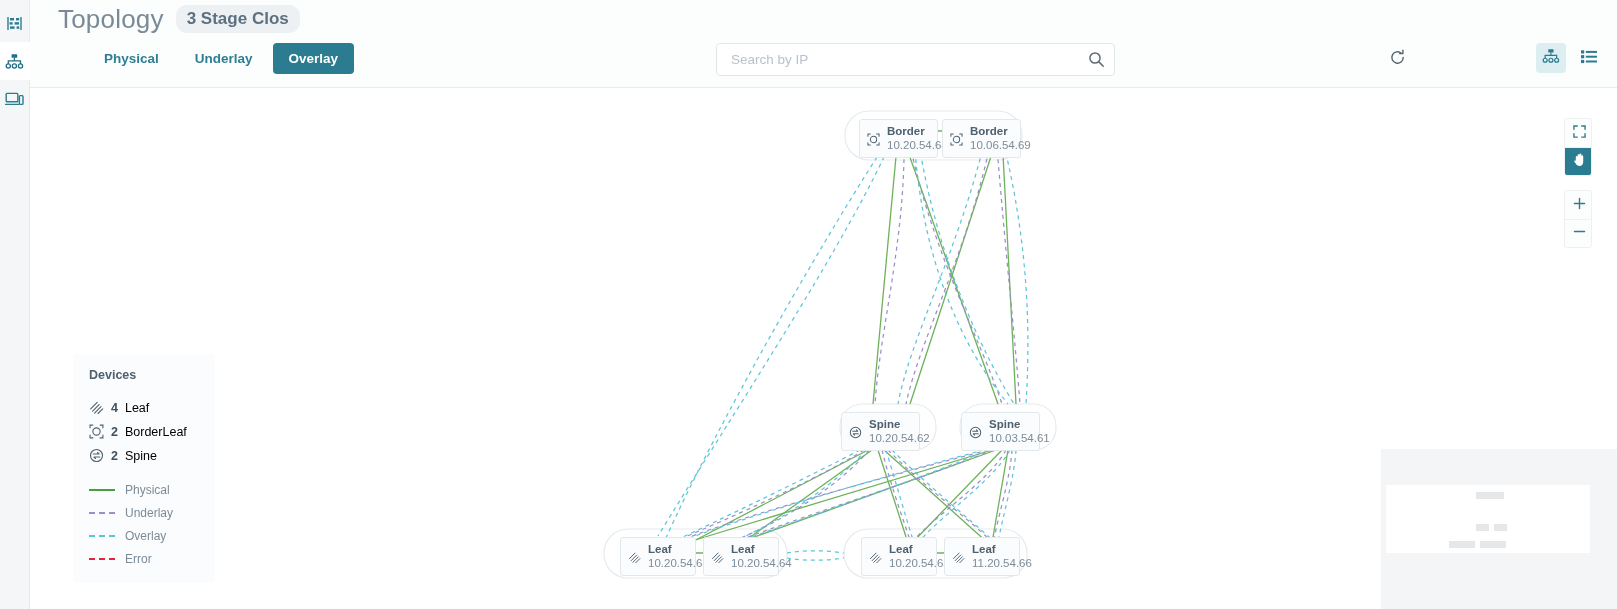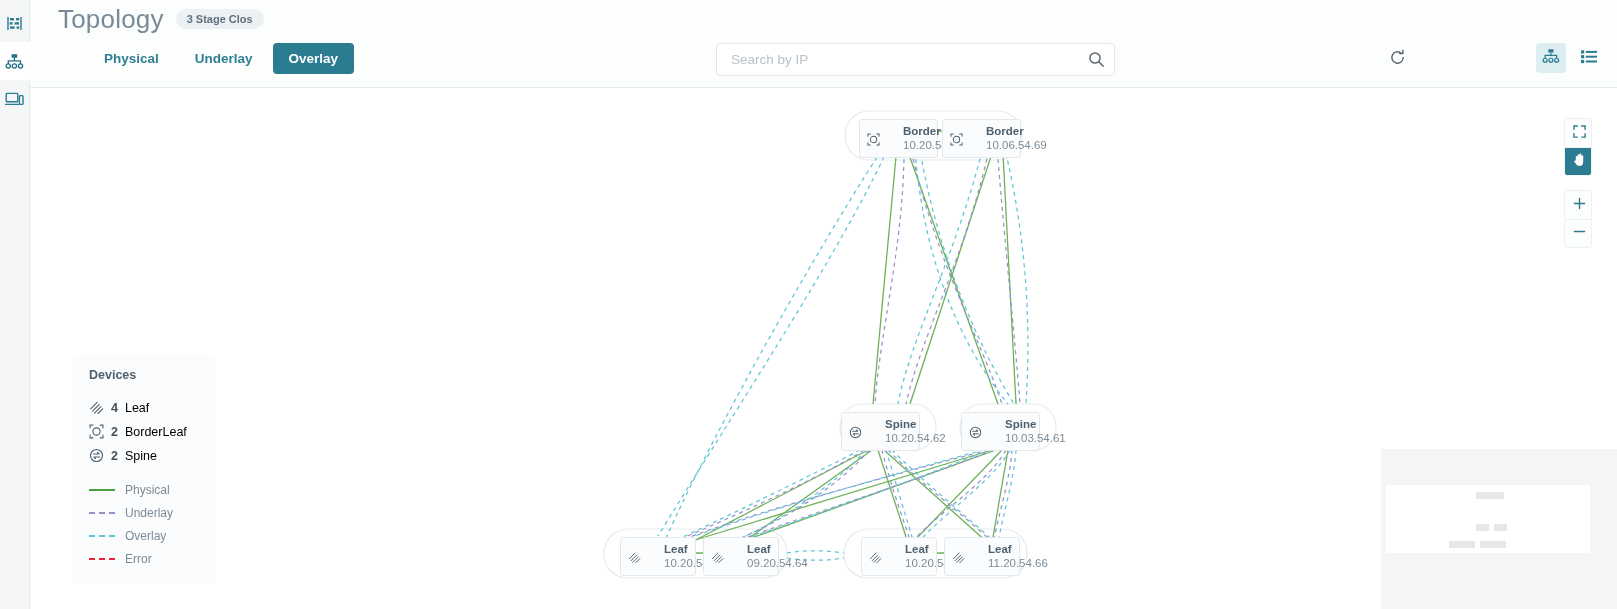--- a/index.html
+++ b/index.html
@@ -38,21 +38,21 @@
   .title-row {
     position: absolute; left: 28px; top: 4px;
     display: flex; align-items: center; gap: 12px;
   }
   .page-title {
     font-size: 26px; font-weight: 400; color: #7a8a98;
     letter-spacing: 0.2px; line-height: 30px;
   }
   .title-chip {
     background: #eef1f4; color: #5d7080;
-    font-size: 11px; font-weight: 700;
+    font-size: 17px; font-weight: 700;
     padding: 4px 11px; border-radius: 11px;
     white-space: nowrap;
   }
 
   .tabs {
     position: absolute; left: 58px; top: 43px;
     display: flex; align-items: center; gap: 4px;
   }
   .tab {
     font-size: 13.5px; font-weight: 700; color: #2e7f93;
@@ -102,21 +102,21 @@
   }
   .canvas-svg { position: absolute; left: 0; top: 0; }
 
   
   .node {
     position: absolute;
     background: #fbfcfd;
     border: 1px solid #e3e8ec;
     border-radius: 3px;
     padding: 5px 9px 5px 7px;
-    display: flex; align-items: center; gap: 22px;
+    display: flex; align-items: center; gap: 6px;
     cursor: pointer;
     z-index: 6;
   }
   .node-ico { width: 14px; height: 14px; flex: 0 0 14px; }
   .node-txt { display: flex; flex-direction: column; line-height: 1.18; }
   .node-role { font-size: 11.5px; font-weight: 700; color: #4e6170; white-space: nowrap; }
   .node-ip { font-size: 11.5px; font-weight: 400; color: #7d8c99; white-space: nowrap; }
 
   
   .devices-panel {
@@ -411,21 +411,21 @@
     </div>
 
     <div class="node" style="left:673px;top:449px;width:76px;">
       <span class="node-ico">
         <svg width="13" height="13" viewBox="0 0 14 14" fill="none" stroke="#4e6170" stroke-width="1.05">
           <path d="M1.6 8.2 7.6 2.2M3.4 10.4 9.4 4.4M5.2 12.2 11.2 6.2M8.4 12.6 12.8 8.2" stroke-linecap="round"></path>
         </svg>
       </span>
       <span class="node-txt">
         <span class="node-role">Leaf</span>
-        <span class="node-ip">09.20.54.64</span>
+        <span class="node-ip">10.20.54.64</span>
       </span>
     </div>
 
     <div class="node" style="left:831px;top:449px;width:76px;">
       <span class="node-ico">
         <svg width="13" height="13" viewBox="0 0 14 14" fill="none" stroke="#4e6170" stroke-width="1.05">
           <path d="M1.6 8.2 7.6 2.2M3.4 10.4 9.4 4.4M5.2 12.2 11.2 6.2M8.4 12.6 12.8 8.2" stroke-linecap="round"></path>
         </svg>
       </span>
       <span class="node-txt">

